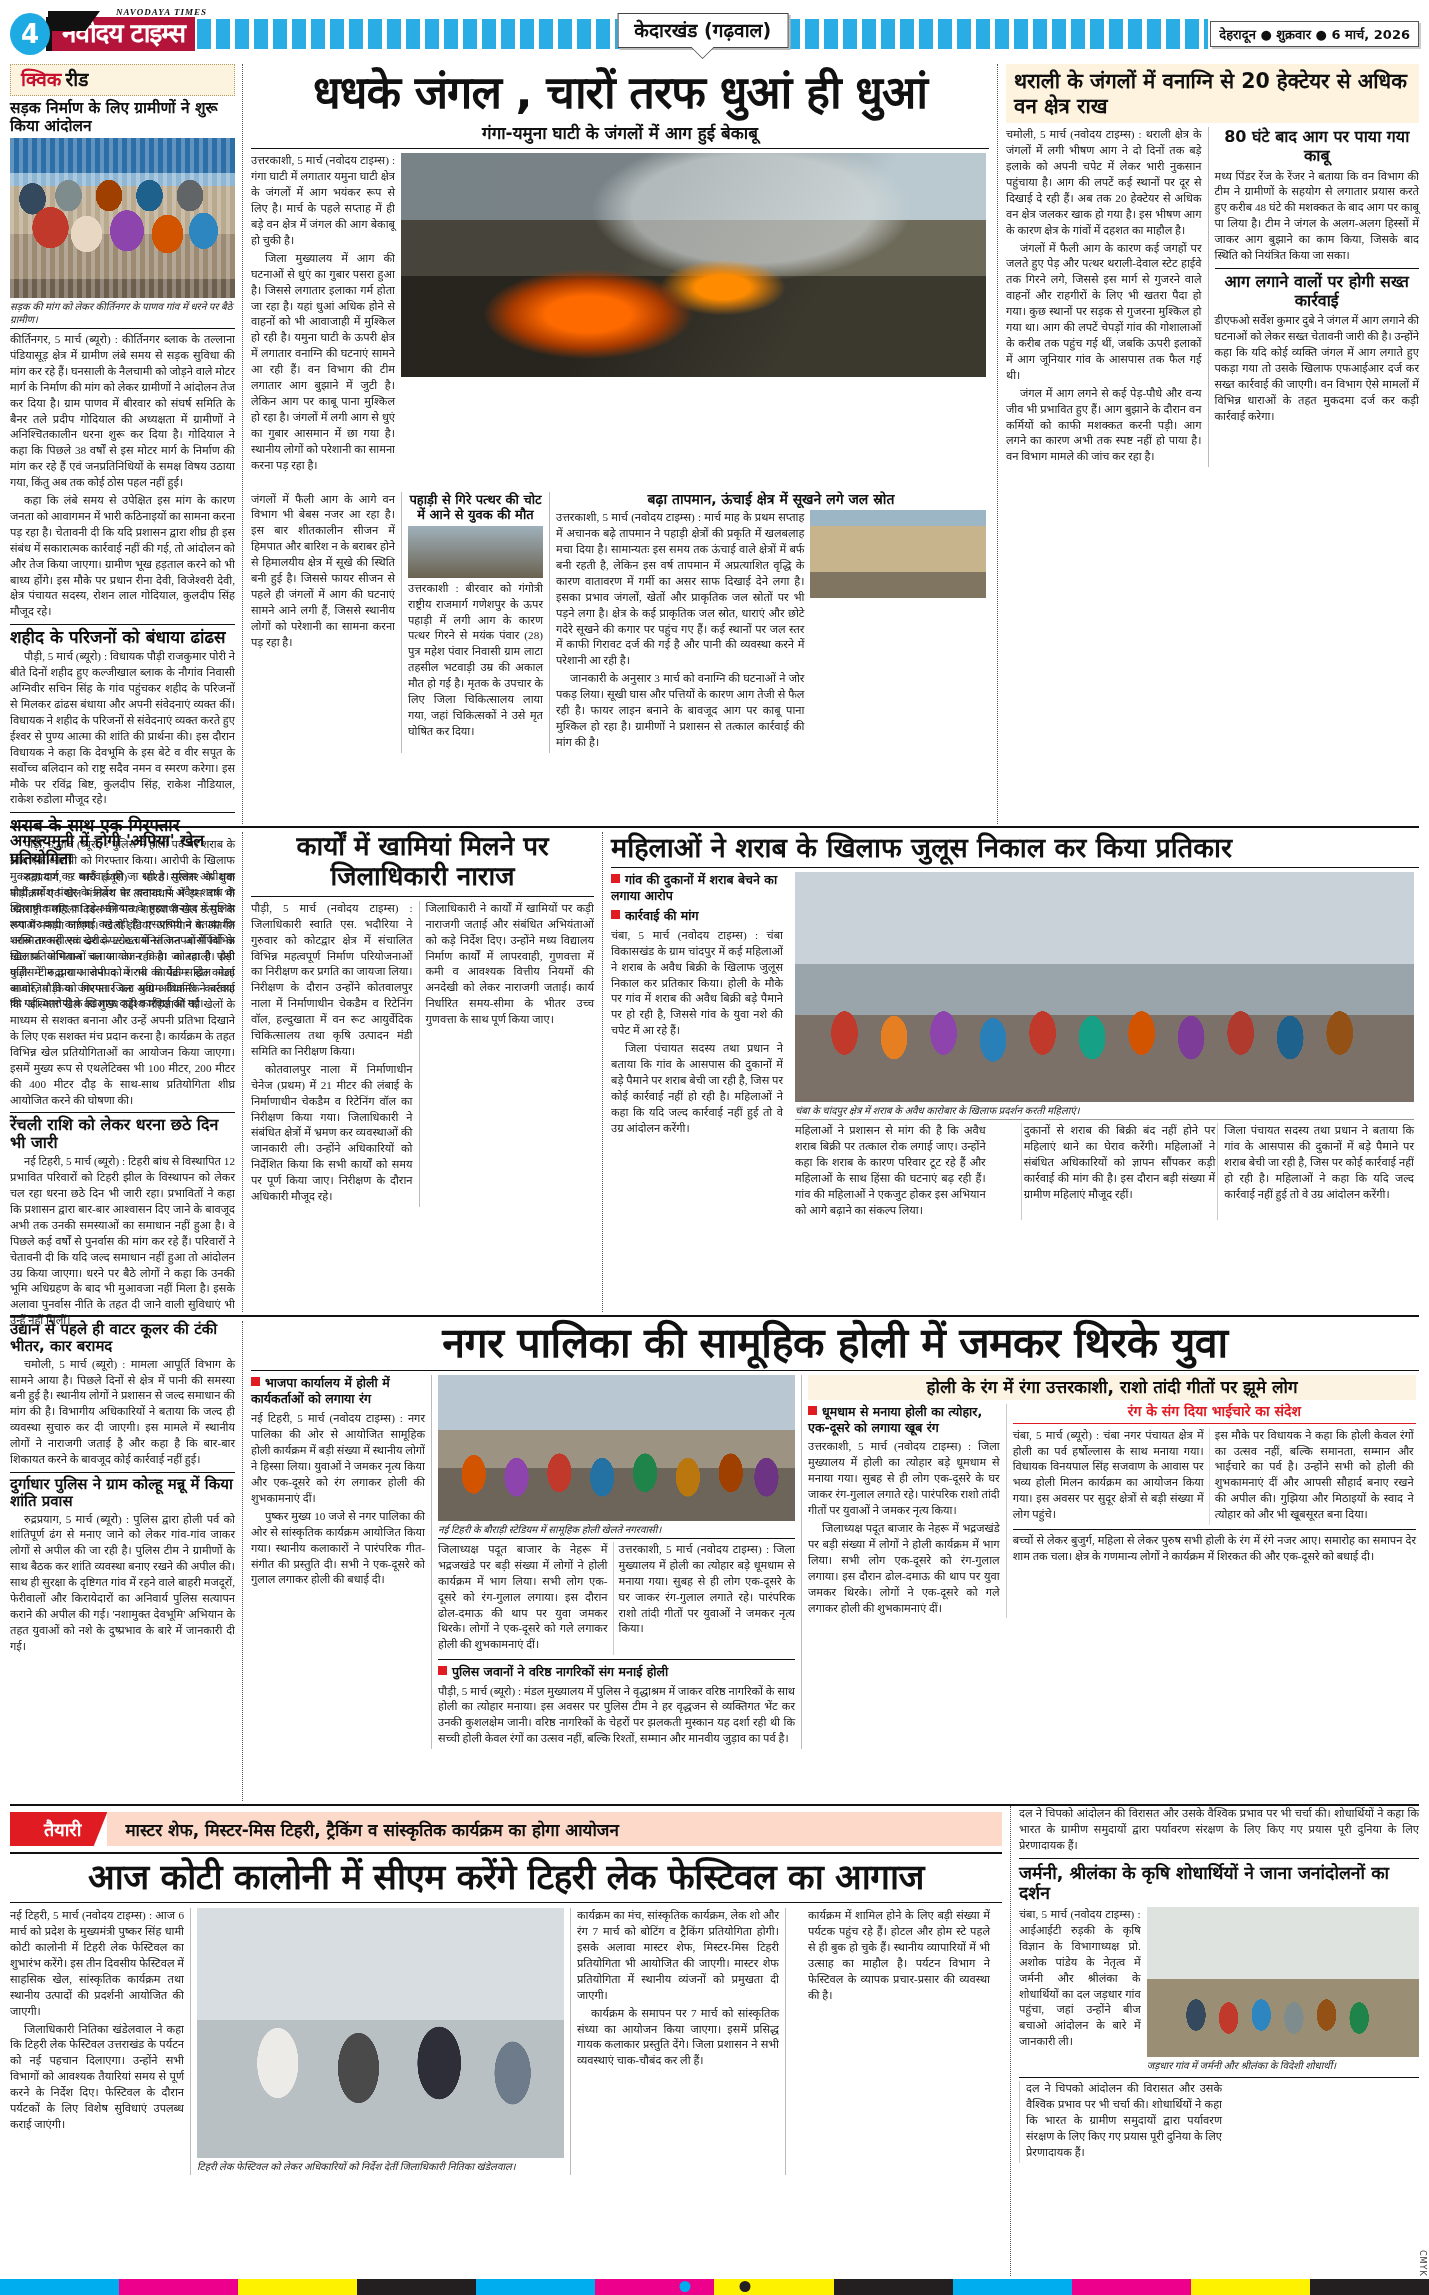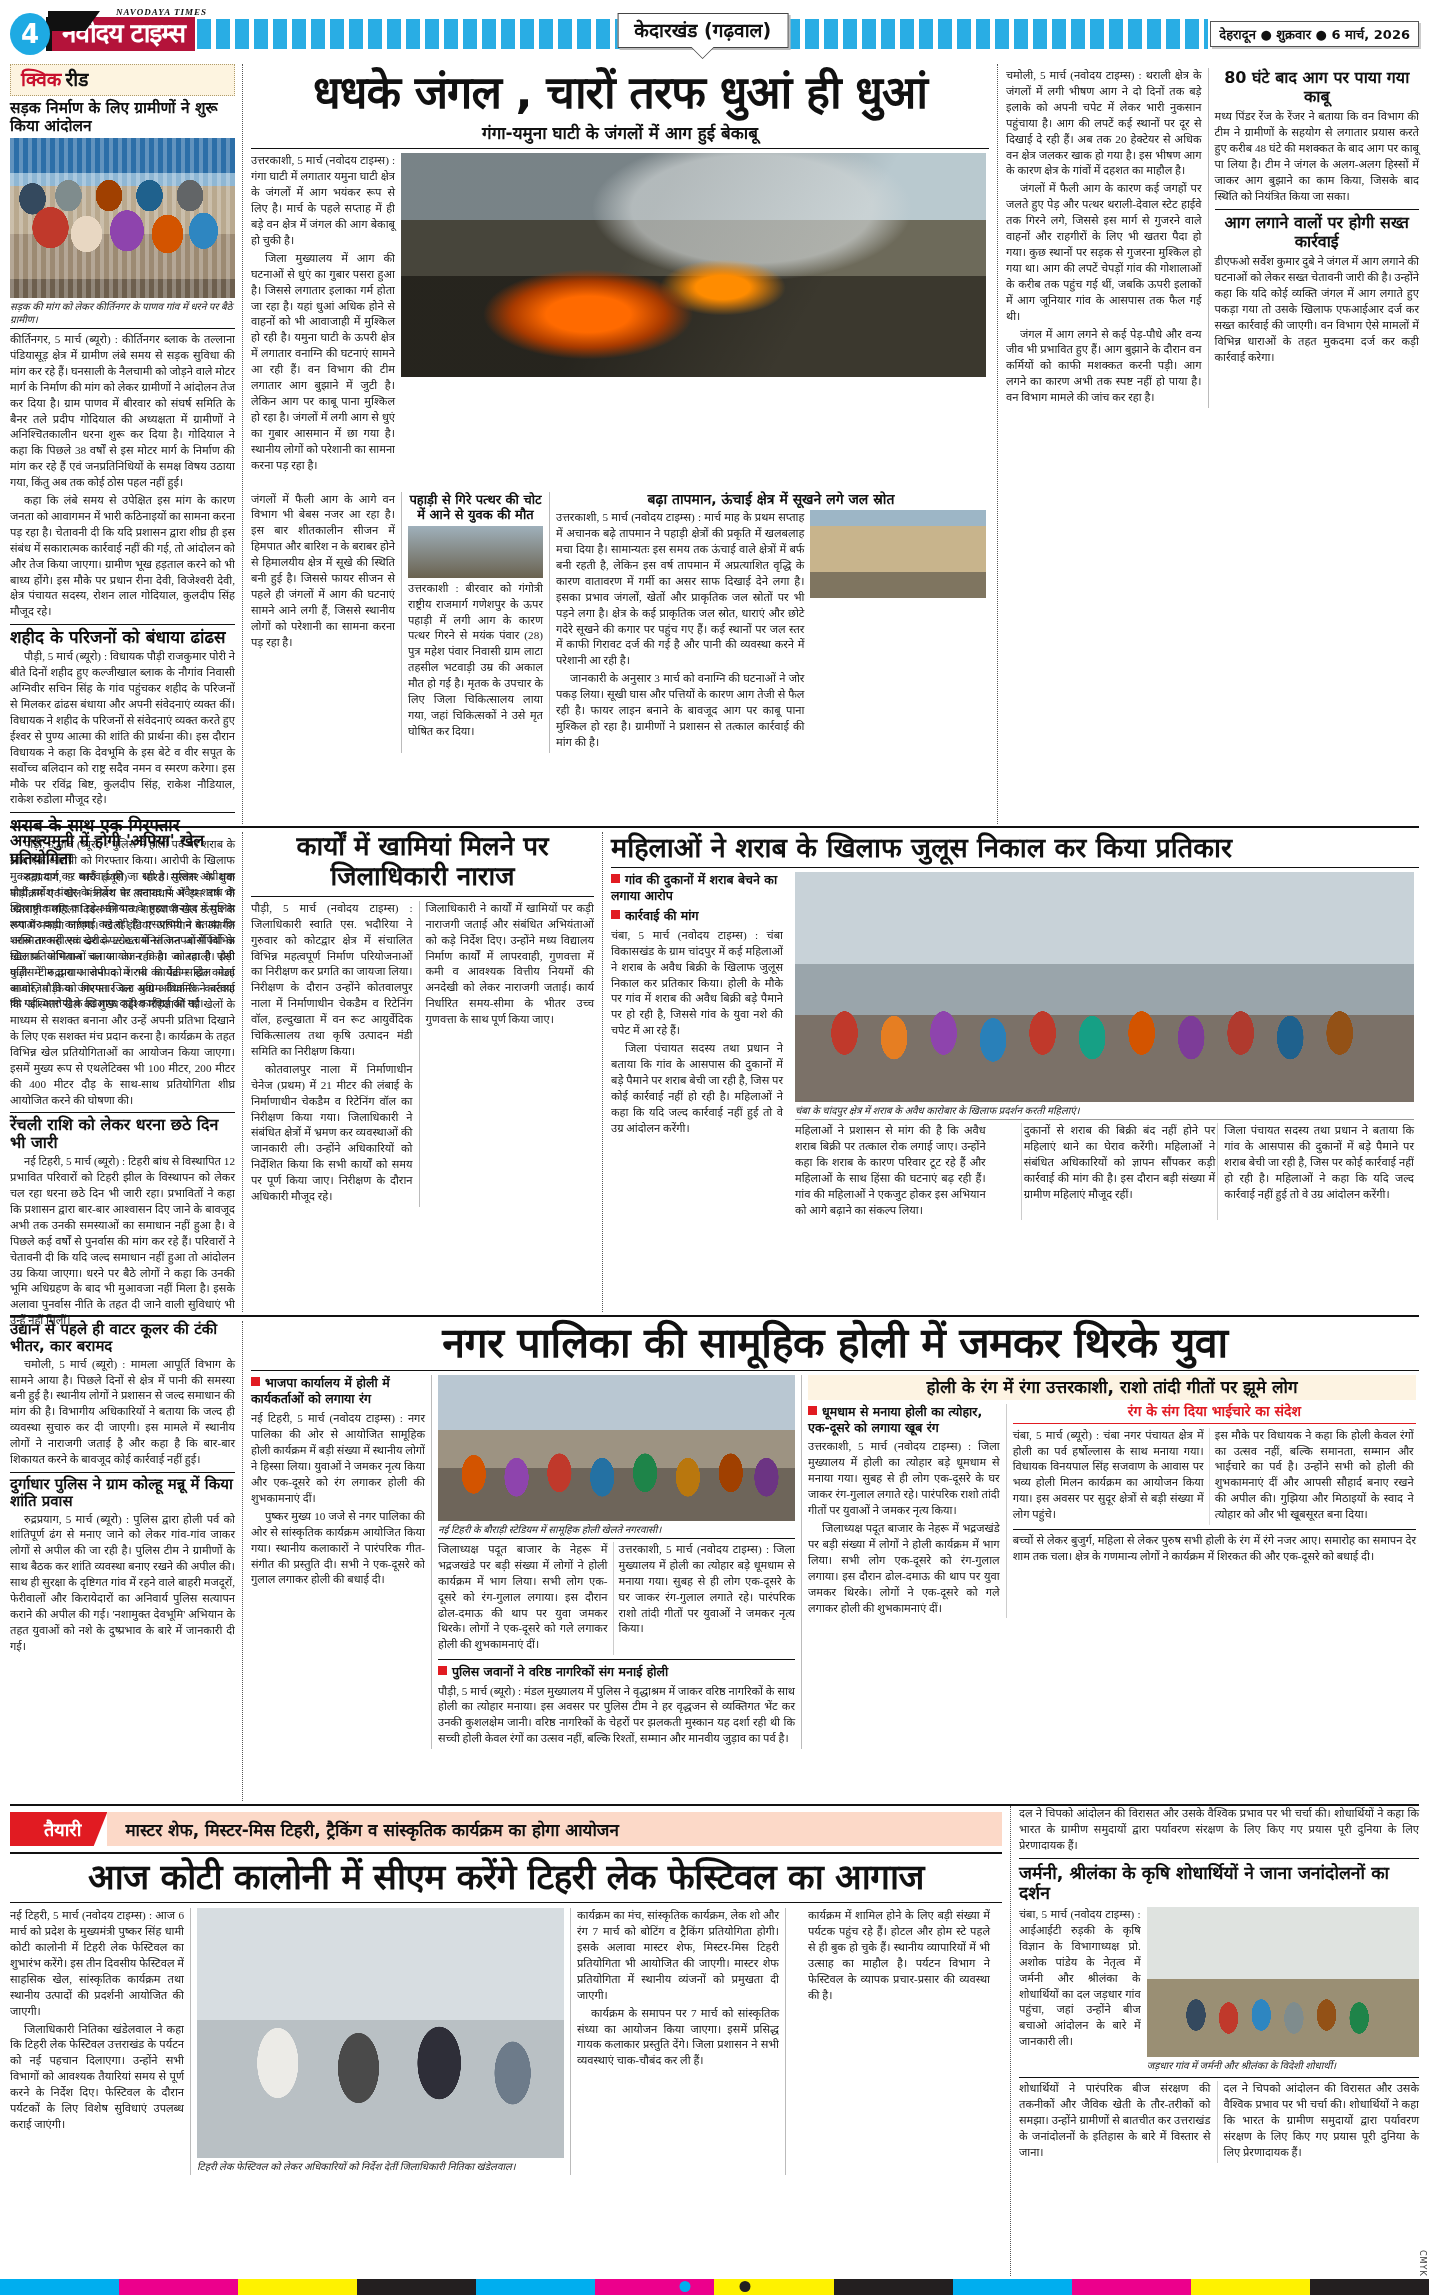--- a/index.html
+++ b/index.html
@@ -178,20 +178,21 @@
             </div>
             <div style="width:176px;">
               <div class="photo" style="height:88px;background:linear-gradient(#9db6c6 0 18%,#c8b48c 18% 70%,#7f7560 70% 100%);"></div>
             </div>
           </div>
         </div>
       </div>
     </div>
 
     <div class="col vrule" style="width:422px;padding-left:8px;">
+      <div class="boxhl hl" style="font-size:20.5px;line-height:1.2;">थराली के जंगलों में वनाग्नि से 20 हेक्टेयर से अधिक वन क्षेत्र राख</div>
       <div class="cols" style="margin-top:4px">
         <div style="width:202px;padding-right:6px;">
           <p class="body noind">चमोली, 5 मार्च (नवोदय टाइम्स) : थराली क्षेत्र के जंगलों में लगी भीषण आग ने दो दिनों तक बड़े इलाके को अपनी चपेट में लेकर भारी नुकसान पहुंचाया है। आग की लपटें कई स्थानों पर दूर से दिखाई दे रही हैं। अब तक 20 हेक्टेयर से अधिक वन क्षेत्र जलकर खाक हो गया है। इस भीषण आग के कारण क्षेत्र के गांवों में दहशत का माहौल है।</p>
           <p class="body">जंगलों में फैली आग के कारण कई जगहों पर जलते हुए पेड़ और पत्थर थराली-देवाल स्टेट हाईवे तक गिरने लगे, जिससे इस मार्ग से गुजरने वाले वाहनों और राहगीरों के लिए भी खतरा पैदा हो गया। कुछ स्थानों पर सड़क से गुजरना मुश्किल हो गया था। आग की लपटें चेपड़ों गांव की गोशालाओं के करीब तक पहुंच गई थीं, जबकि ऊपरी इलाकों में आग जूनियार गांव के आसपास तक फैल गई थी।</p>
           <p class="body">जंगल में आग लगने से कई पेड़-पौधे और वन्य जीव भी प्रभावित हुए हैं। आग बुझाने के दौरान वन कर्मियों को काफी मशक्कत करनी पड़ी। आग लगने का कारण अभी तक स्पष्ट नहीं हो पाया है। वन विभाग मामले की जांच कर रहा है।</p>
         </div>
         <div style="width:212px;padding-left:6px;border-left:1px solid #bbb;">
           <div class="hl" style="font-size:16px;text-align:center;line-height:1.2;">80 घंटे बाद आग पर पाया गया काबू</div>
           <p class="body noind" style="margin-top:3px">मध्य पिंडर रेंज के रेंजर ने बताया कि वन विभाग की टीम ने ग्रामीणों के सहयोग से लगातार प्रयास करते हुए करीब 48 घंटे की मशक्कत के बाद आग पर काबू पा लिया है। टीम ने जंगल के अलग-अलग हिस्सों में जाकर आग बुझाने का काम किया, जिसके बाद स्थिति को नियंत्रित किया जा सका।</p>
           <div class="rule" style="margin:4px 0 3px 0"></div>
@@ -405,23 +406,20 @@
               radial-gradient(ellipse 16px 26px at 42% 72%,#2e86c1 0 60%,transparent 61%),
               radial-gradient(ellipse 16px 26px at 54% 74%,#7f8c8d 0 60%,transparent 61%),
               radial-gradient(ellipse 16px 26px at 66% 72%,#935116 0 60%,transparent 61%),
               radial-gradient(ellipse 16px 26px at 78% 74%,#1e8449 0 60%,transparent 61%);"></div>
           </div>
           <div class="caption">जड़धार गांव में जर्मनी और श्रीलंका के विदेशी शोधार्थी।</div>
         </div>
       </div>
       <div class="rule" style="margin:3px 0"></div>
       <div class="cols">
-        <div style="width:198px;padding-right:6px;">
-            <p class="body noind">शोधार्थियों ने पारंपरिक बीज संरक्षण की तकनीकों और जैविक खेती के तौर-तरीकों को समझा। उन्होंने ग्रामीणों से बातचीत कर उत्तराखंड के जनांदोलनों के इतिहास के बारे में विस्तार से जाना।</p>
-          </div>
         <div style="width:203px;padding-left:6px;border-left:1px solid #ccc;">
             <p class="body noind">दल ने चिपको आंदोलन की विरासत और उसके वैश्विक प्रभाव पर भी चर्चा की। शोधार्थियों ने कहा कि भारत के ग्रामीण समुदायों द्वारा पर्यावरण संरक्षण के लिए किए गए प्रयास पूरी दुनिया के लिए प्रेरणादायक हैं।</p>
           </div>
       </div>
     </div>
   </div>
 
   <div class="cmyk">
     <div class="seg" style="background:#00aeef"></div>
     <div class="seg" style="background:#ec008c"></div>

